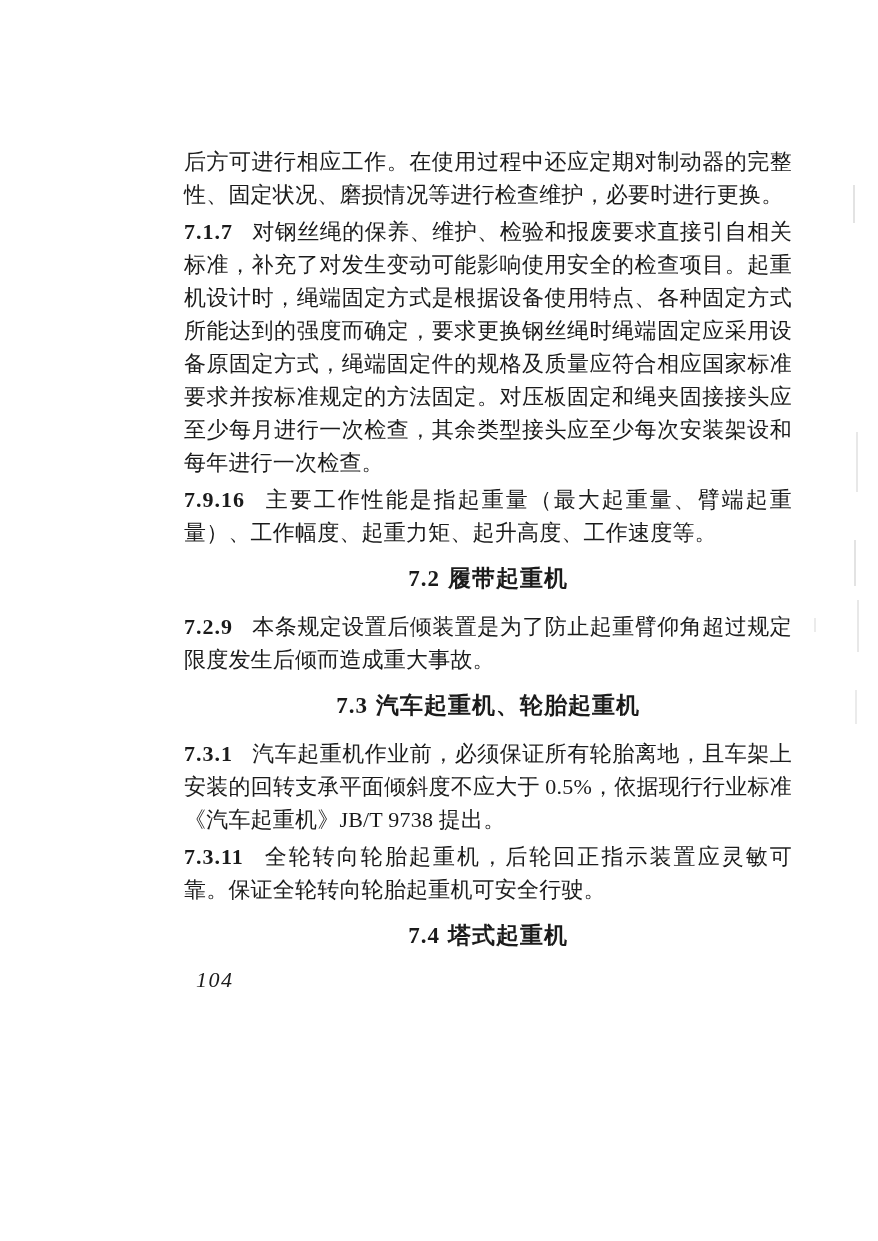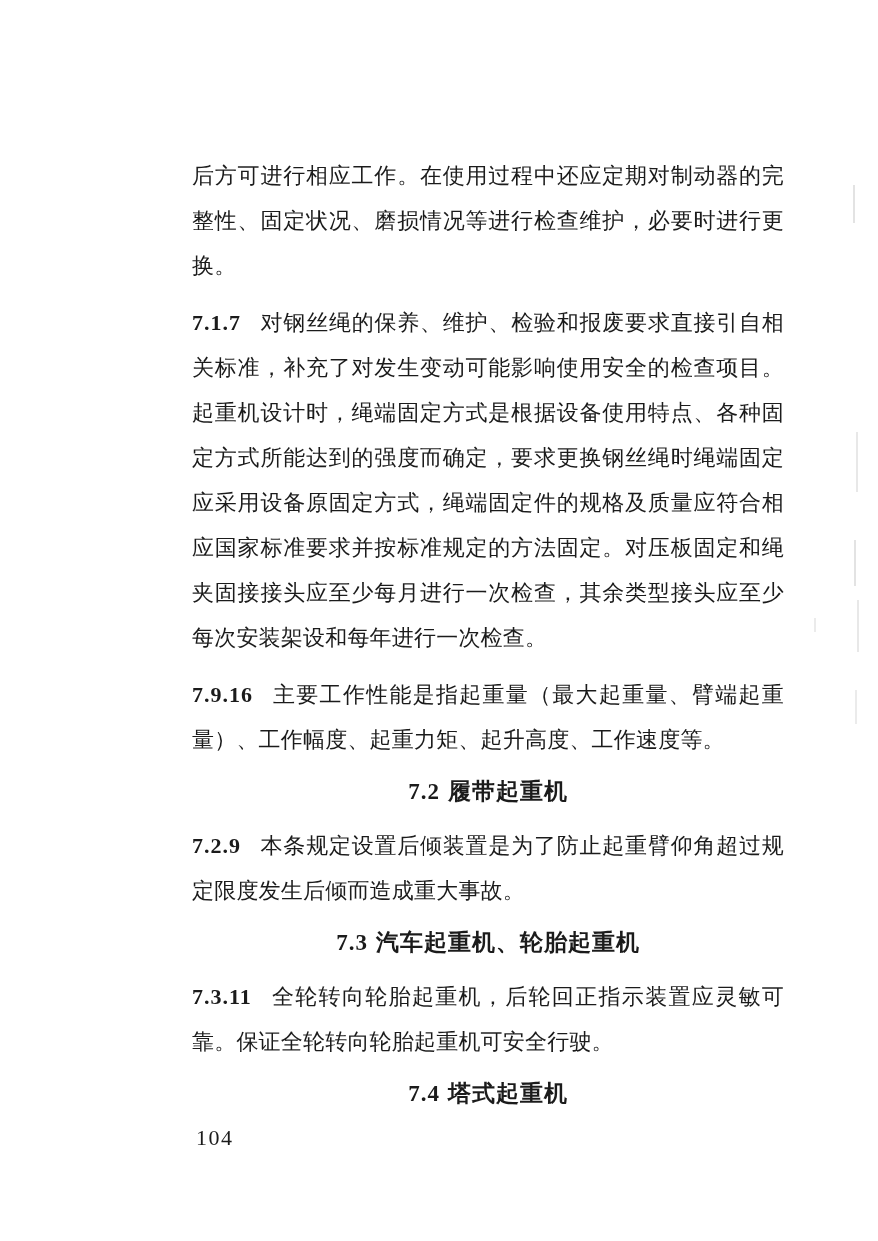--- a/index.html
+++ b/index.html
@@ -12,23 +12,23 @@
     font-family: "Liberation Serif", serif;
     color: #1b1b1b;
   }
   .text-column {
     position: absolute;
     left: 180px;
     top: 141px;
     width: 616px;
   }
   .body-par {
-    margin: 12px;
+    margin: 4px;
     font-size: 22px;
-    line-height: 45px;
+    line-height: 33px;
     text-align: justify;
     letter-spacing: 0.2px;
   }
   .clause-number {
     font-weight: bold;
     margin-right: 19px;
     letter-spacing: 1px;
     white-space: nowrap;
   }
   .section-heading {
@@ -45,20 +45,21 @@
   }
   .section-heading .sec-title {
     font-family: "Liberation Sans", sans-serif;
     letter-spacing: 1px;
   }
   .page-number {
     margin: 4px 0 0 0;
     padding-left: 16px;
     font-size: 22px;
     line-height: 26px;
+    font-style: italic;
     letter-spacing: 1.5px;
     text-align: left;
   }
   
   .scan-mark {
     position: absolute;
     width: 2px;
     background: #dcdcdc;
     opacity: 0.8;
   }
@@ -82,20 +83,21 @@
 
 
     <p class="body-par"><span class="clause-number">7.9.16</span><span>主要工作性能是指起重量（最大起重量、臂端起重量）、工作幅度、起重力矩、起升高度、工作速度等。</span></p>
 
     <h2 class="section-heading"><span class="sec-num">7.2</span><span class="sec-title">履带起重机</span></h2>
 
     <p class="body-par"><span class="clause-number">7.2.9</span><span>本条规定设置后倾装置是为了防止起重臂仰角超过规定限度发生后倾而造成重大事故。</span></p>
 
     <h2 class="section-heading"><span class="sec-num">7.3</span><span class="sec-title">汽车起重机、轮胎起重机</span></h2>
 
+    <p class="body-par"><span class="clause-number">7.3.1</span><span>汽车起重机作业前，必须保证所有轮胎离地，且车架上安装的回转支承平面倾斜度不应大于 0.5%，依据现行行业标准《汽车起重机》JB/T 9738 提出。</span></p>
 
     <p class="body-par"><span class="clause-number">7.3.11</span><span>全轮转向轮胎起重机，后轮回正指示装置应灵敏可靠。保证全轮转向轮胎起重机可安全行驶。</span></p>
 
 
     <h2 class="section-heading"><span class="sec-num">7.4</span><span class="sec-title">塔式起重机</span></h2>
 
 
     <p class="page-number">104</p>
 
   </div>

